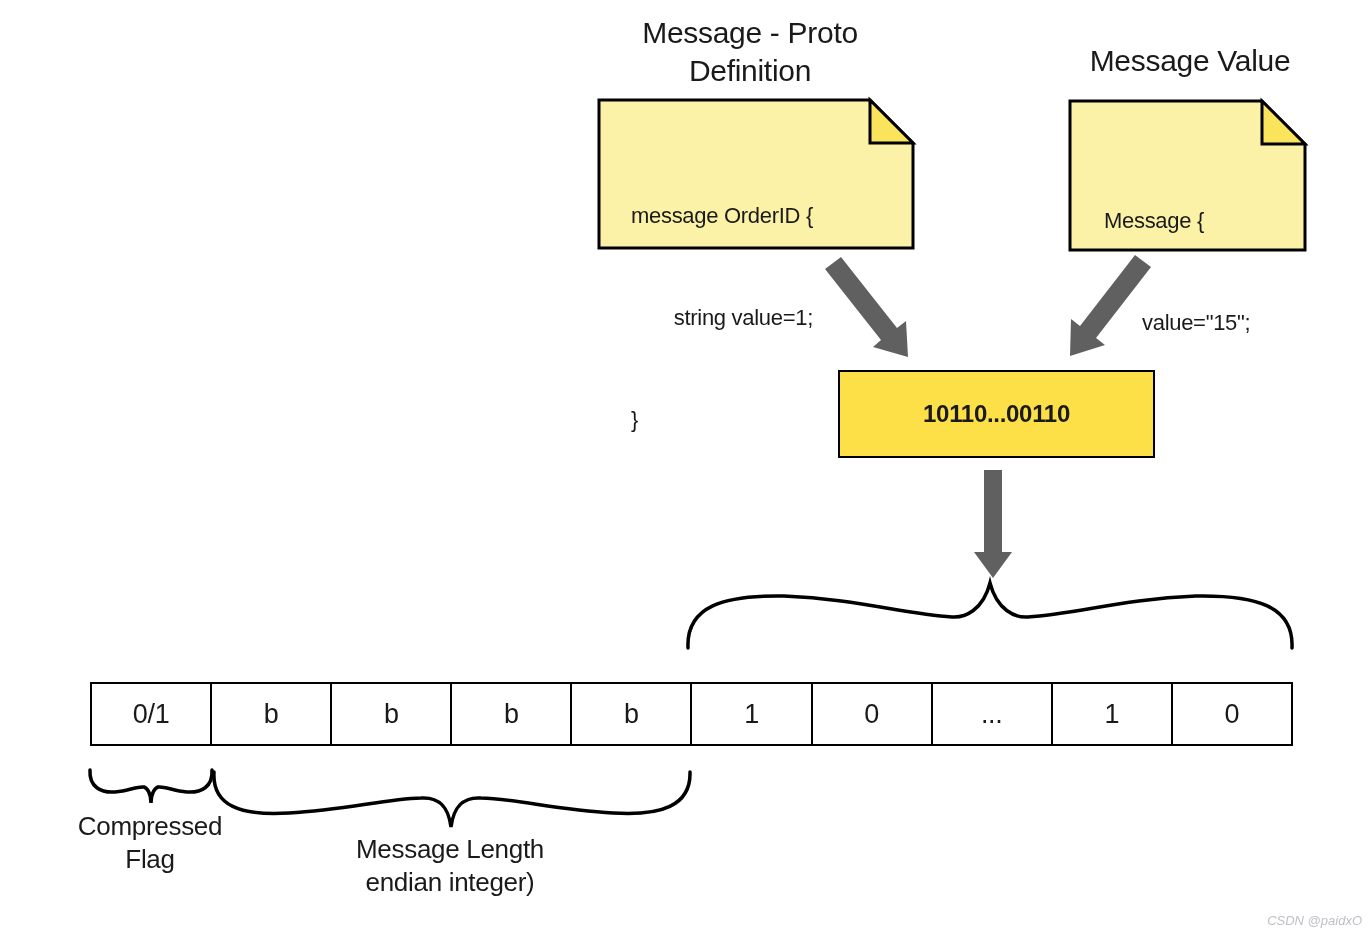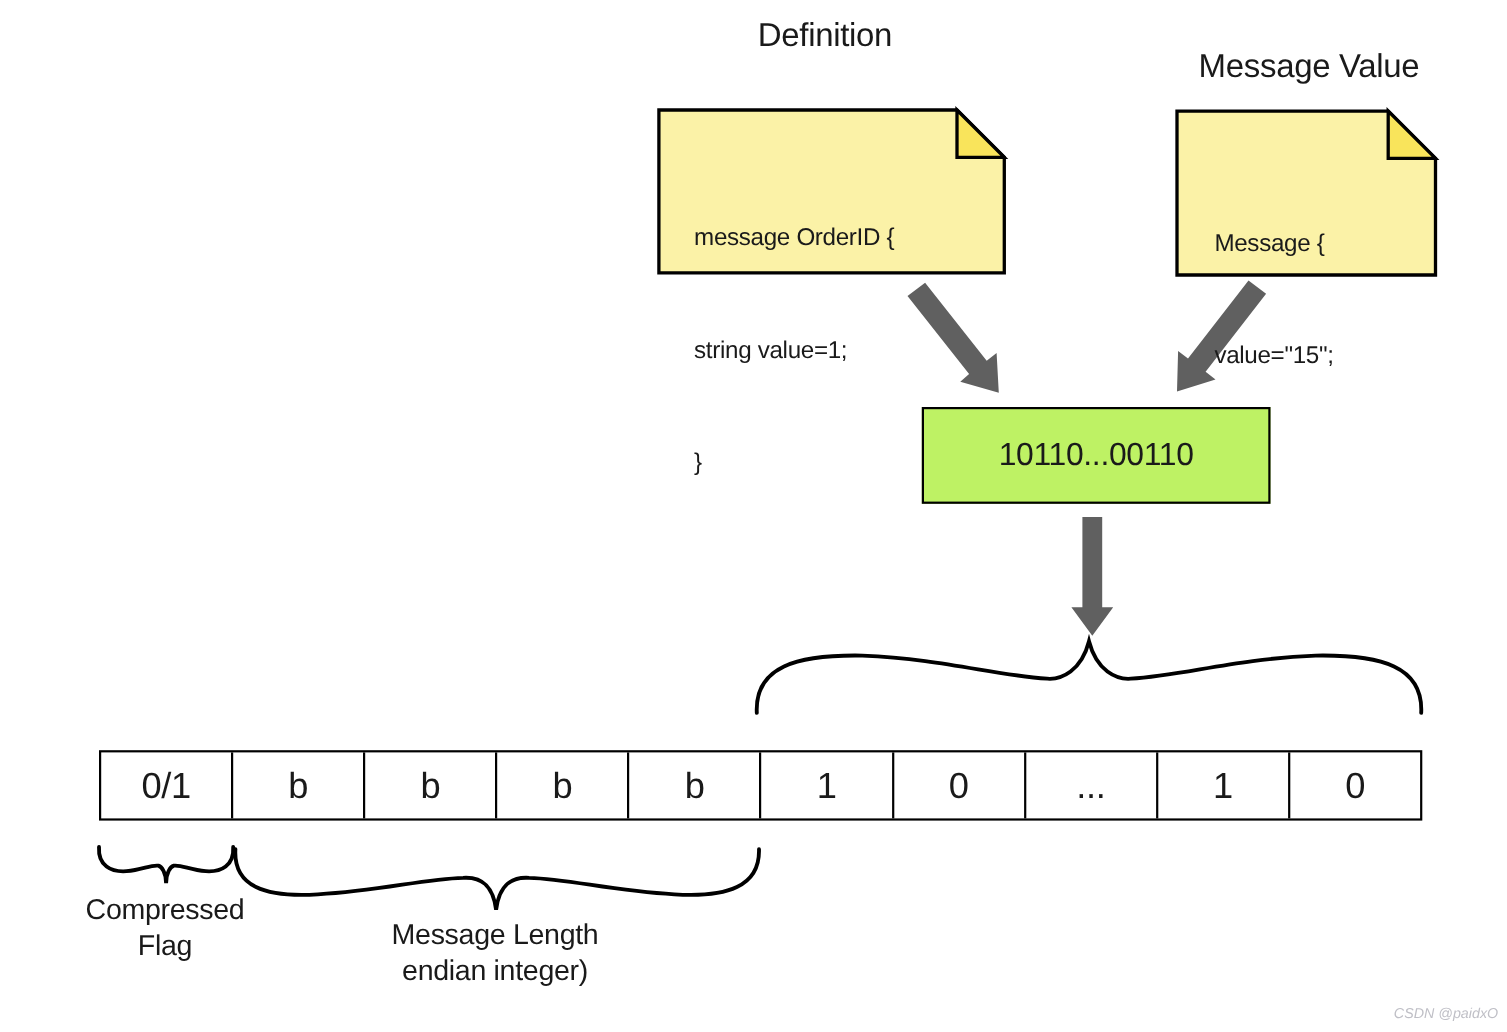--- a/index.html
+++ b/index.html
@@ -13,35 +13,35 @@
   }
   .layer{position:absolute;left:0;top:0;width:1370px;height:938px;}
   .note-body{fill:var(--note-fill,#FBF2A7);stroke:#000;stroke-width:3;stroke-linejoin:miter;}
   .note-flap{fill:var(--note-fold,#F9E45B);stroke:#000;stroke-width:3;stroke-linejoin:miter;}
   .arrow{fill:var(--arrow-gray,#606060);stroke:none;}
   .brace{fill:none;stroke:#000;stroke-width:3.5;stroke-linecap:round;}
   .txt{position:absolute;letter-spacing:-0.3px;}
   .center{text-align:center;}
   .title{font-size:30px;line-height:38px;font-weight:500;}
   .code{font-size:22px;line-height:34px;white-space:pre;}
-  .code .indent{}
+  .code .indent{margin-left:38px;text-align:right;}
   .binary-box{
     position:absolute;left:838px;top:370px;width:317px;height:88px;
     border:2.5px solid #000;box-sizing:border-box;
     display:flex;align-items:center;justify-content:center;
-    font-size:29px;letter-spacing:-0.3px;background:#bef264;
+    font-size:24px;letter-spacing:-0.3px;background:#fde047;font-weight:bold;
   }
   .binary-label{font-size:29px;line-height:38px;}
   .frame-row{
     position:absolute;left:90px;top:682px;width:1203px;height:64px;
     display:flex;border:2.5px solid #000;box-sizing:border-box;background:#fff;
   }
   .cell{
     flex:1 1 0;display:flex;align-items:center;justify-content:center;
-    font-size:33px;letter-spacing:-0.3px;
+    font-size:27px;letter-spacing:-0.3px;
   }
   .cell + .cell{border-left:2.5px solid #000;}
   .lbl{font-size:26px;line-height:33px;}
   .watermark{
     position:absolute;right:8px;top:913px;font-size:13px;letter-spacing:0;
     color:var(--watermark-gray,#bfbfc6);
     font-style:italic;
   }
 </style>
 </head>
@@ -80,20 +80,21 @@
     <path class="brace" d="M 214,772
              C 212,806 241,816 289,813
              C 346,810 384,799 421,798
              C 437,797 448,804 451,827
              C 454,804 465,797 481,798
              C 518,799 556,810 613,813
              C 661,816 691,806 690,772"></path>
   </svg>
 
   <div class="txt title center" style="left:570px;top:14px;width:360px;">
+    <div>Message - Proto</div>
     <div>Definition</div>
   </div>
 
   <div class="txt title center" style="left:1040px;top:42px;width:300px;">Message Value</div>
 
   <div class="txt code" style="left:631px;top:131px;">
     <div>message OrderID {</div>
     <div class="indent">string value=1;</div>
     <div>}</div>
   </div>

